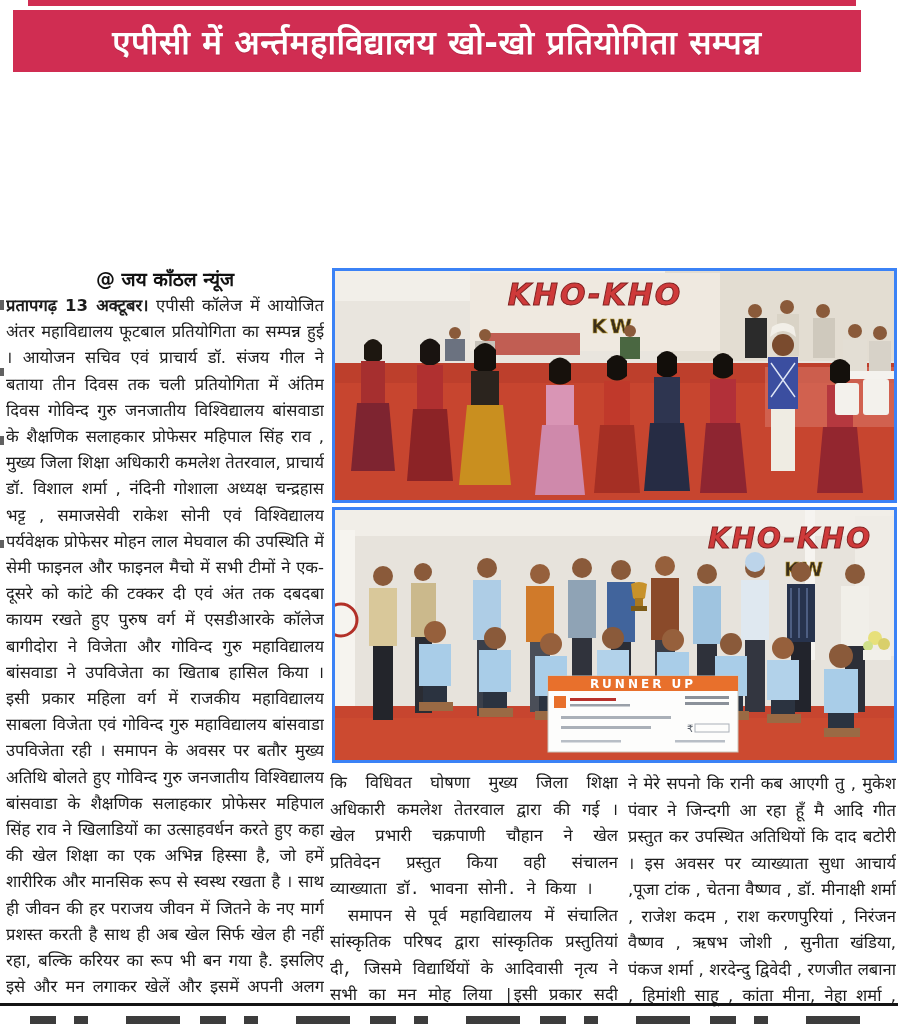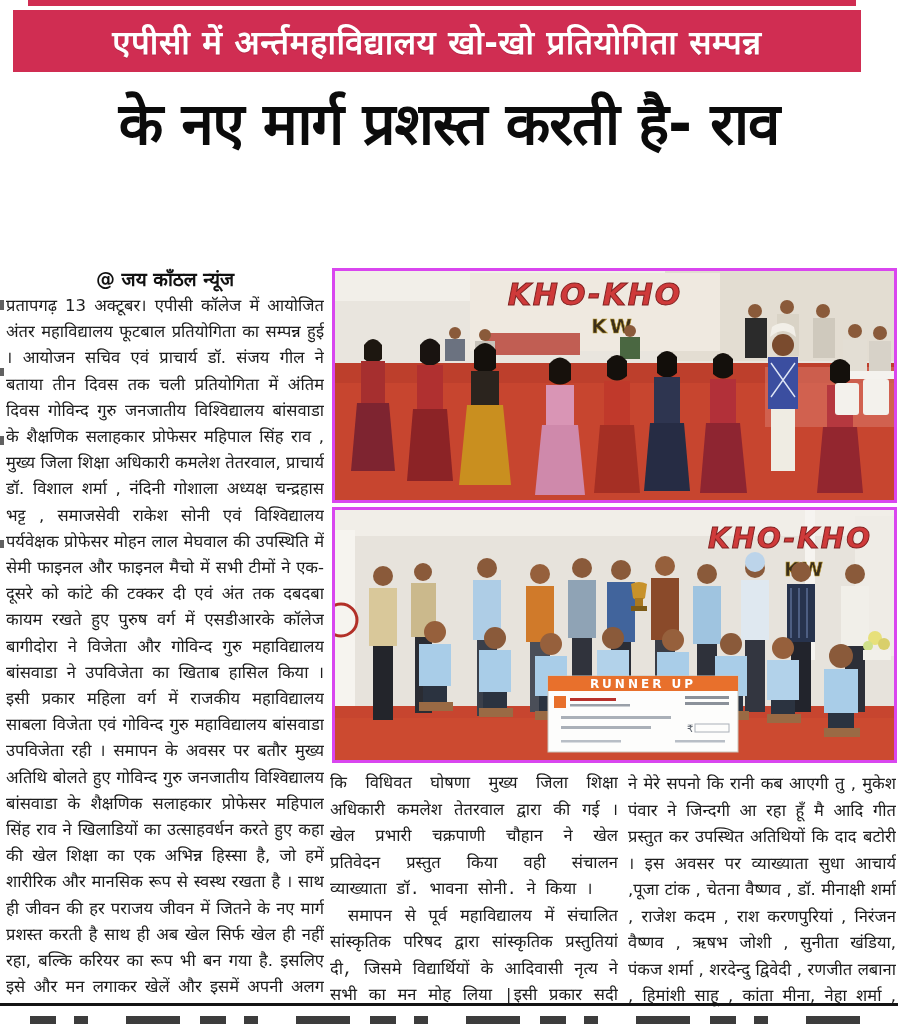--- a/index.html
+++ b/index.html
@@ -28,33 +28,33 @@
   }
   .byline {
     position:absolute; left:8px; top:266px; width:314px;
     text-align:center; font-weight:700; font-size:19px; color:#111;
   }
   .col { text-align:justify; color:#1c1c1c; }
   .col1 {
     position:absolute; left:6px; top:293px; width:318px; height:712px;
     font-size:16.5px; line-height:26.2px; overflow:hidden;
   }
-  .dateline { font-weight:400;margin-top:43px; }
+  .dateline { font-weight:700;margin-top:43px; }
   .col2 {
     position:absolute; left:330px; top:771px; width:288px; height:240px;
     font-size:16.5px; line-height:26.5px; overflow:hidden;font-family:Liberation Mono, monospace;
   }
   .col2 p + p { text-indent:18px; }
   .col3 {
     position:absolute; left:628px; top:771px; width:268px; height:240px;
     font-size:16.5px; line-height:26.5px; overflow:hidden;
   }
   .photo {
     position:absolute; left:332px; width:565px;
-    border:3px solid #d946ef; background:#e6e2da;
+    border:3px solid #3b82f6; background:#e6e2da;
   }
   .photo1 { top:268px; height:235px; }
   .photo2 { top:507px; height:256px; }
   .photo svg { display:block; width:100%; height:100%; }
   .bottom-rule {
     position:absolute; left:0; top:1003px; width:898px; height:3px;
     background:#141414;
   }
   .cutoff-text {
     position:absolute; left:30px; top:1016px; width:840px; height:8px;
@@ -74,21 +74,20 @@
 
 <div class="page">
 
   <div class="top-strip"></div>
 
   <div class="kicker">
     <span>एपीसी में अर्न्तमहाविद्यालय खो-खो प्रतियोगिता सम्पन्न</span>
   </div>
 
   <div class="headline">
-    <div>के नए मार्ग प्रशस्त करती है- राव</div>
   </div>
 
   <div class="byline">@ जय काँठल न्यूंज</div>
 
   <div class="col col1">
     <span class="dateline">प्रतापगढ़ 13 अक्टूबर।</span><span> एपीसी कॉलेज में आयोजित अंतर महाविद्यालय फूटबाल प्रतियोगिता का सम्पन्न हुई । आयोजन सचिव एवं प्राचार्य डॉ. संजय गील ने बताया  तीन दिवस तक चली प्रतियोगिता में अंतिम दिवस  गोविन्द गुरु जनजातीय विश्विद्यालय बांसवाडा के शैक्षणिक सलाहकार प्रोफेसर महिपाल सिंह राव , मुख्य जिला शिक्षा अधिकारी कमलेश तेतरवाल,  प्राचार्य डॉ. विशाल शर्मा , नंदिनी गोशाला अध्यक्ष चन्द्रहास भट्ट , समाजसेवी राकेश सोनी एवं विश्विद्यालय पर्यवेक्षक प्रोफेसर मोहन लाल मेघवाल की उपस्थिति में सेमी फाइनल और फाइनल मैचो में सभी टीमों ने एक-दूसरे को कांटे की टक्कर दी एवं अंत तक दबदबा कायम रखते हुए पुरुष वर्ग में एसडीआरके कॉलेज बागीदोरा ने विजेता और गोविन्द गुरु महाविद्यालय बांसवाडा ने उपविजेता का खिताब हासिल किया । इसी प्रकार महिला वर्ग में राजकीय महाविद्यालय साबला विजेता एवं गोविन्द गुरु महाविद्यालय बांसवाडा उपविजेता रही । समापन के अवसर पर बतौर मुख्य अतिथि बोलते हुए गोविन्द गुरु जनजातीय विश्विद्यालय बांसवाडा के शैक्षणिक सलाहकार प्रोफेसर महिपाल सिंह राव ने खिलाडियों का उत्साहवर्धन करते हुए कहा की खेल शिक्षा का एक अभिन्न हिस्सा है, जो हमें शारीरिक और मानसिक रूप से स्वस्थ रखता है । साथ ही जीवन की हर पराजय जीवन में जितने के नए मार्ग प्रशस्त करती है साथ ही अब खेल सिर्फ खेल ही नहीं रहा, बल्कि करियर का रूप भी बन गया है. इसलिए इसे और मन लगाकर खेलें और इसमें अपनी अलग पहचान बनाए ।  उन्होंने उम्मीद जतायी की गोविन्द गुरु जनजातीय विश्विद्यालय बाँसवाड़ा की चयनित खो-खो टीम अन्तर अर्न्तविश्वविद्यालय प्रतियोगिता में भी सफलता हासिल करेगी ।  प्रतियोगिता समापन</span>
   </div>
 
   <div class="photo photo1">
     <svg viewBox="0 0 559 229" preserveAspectRatio="none">

